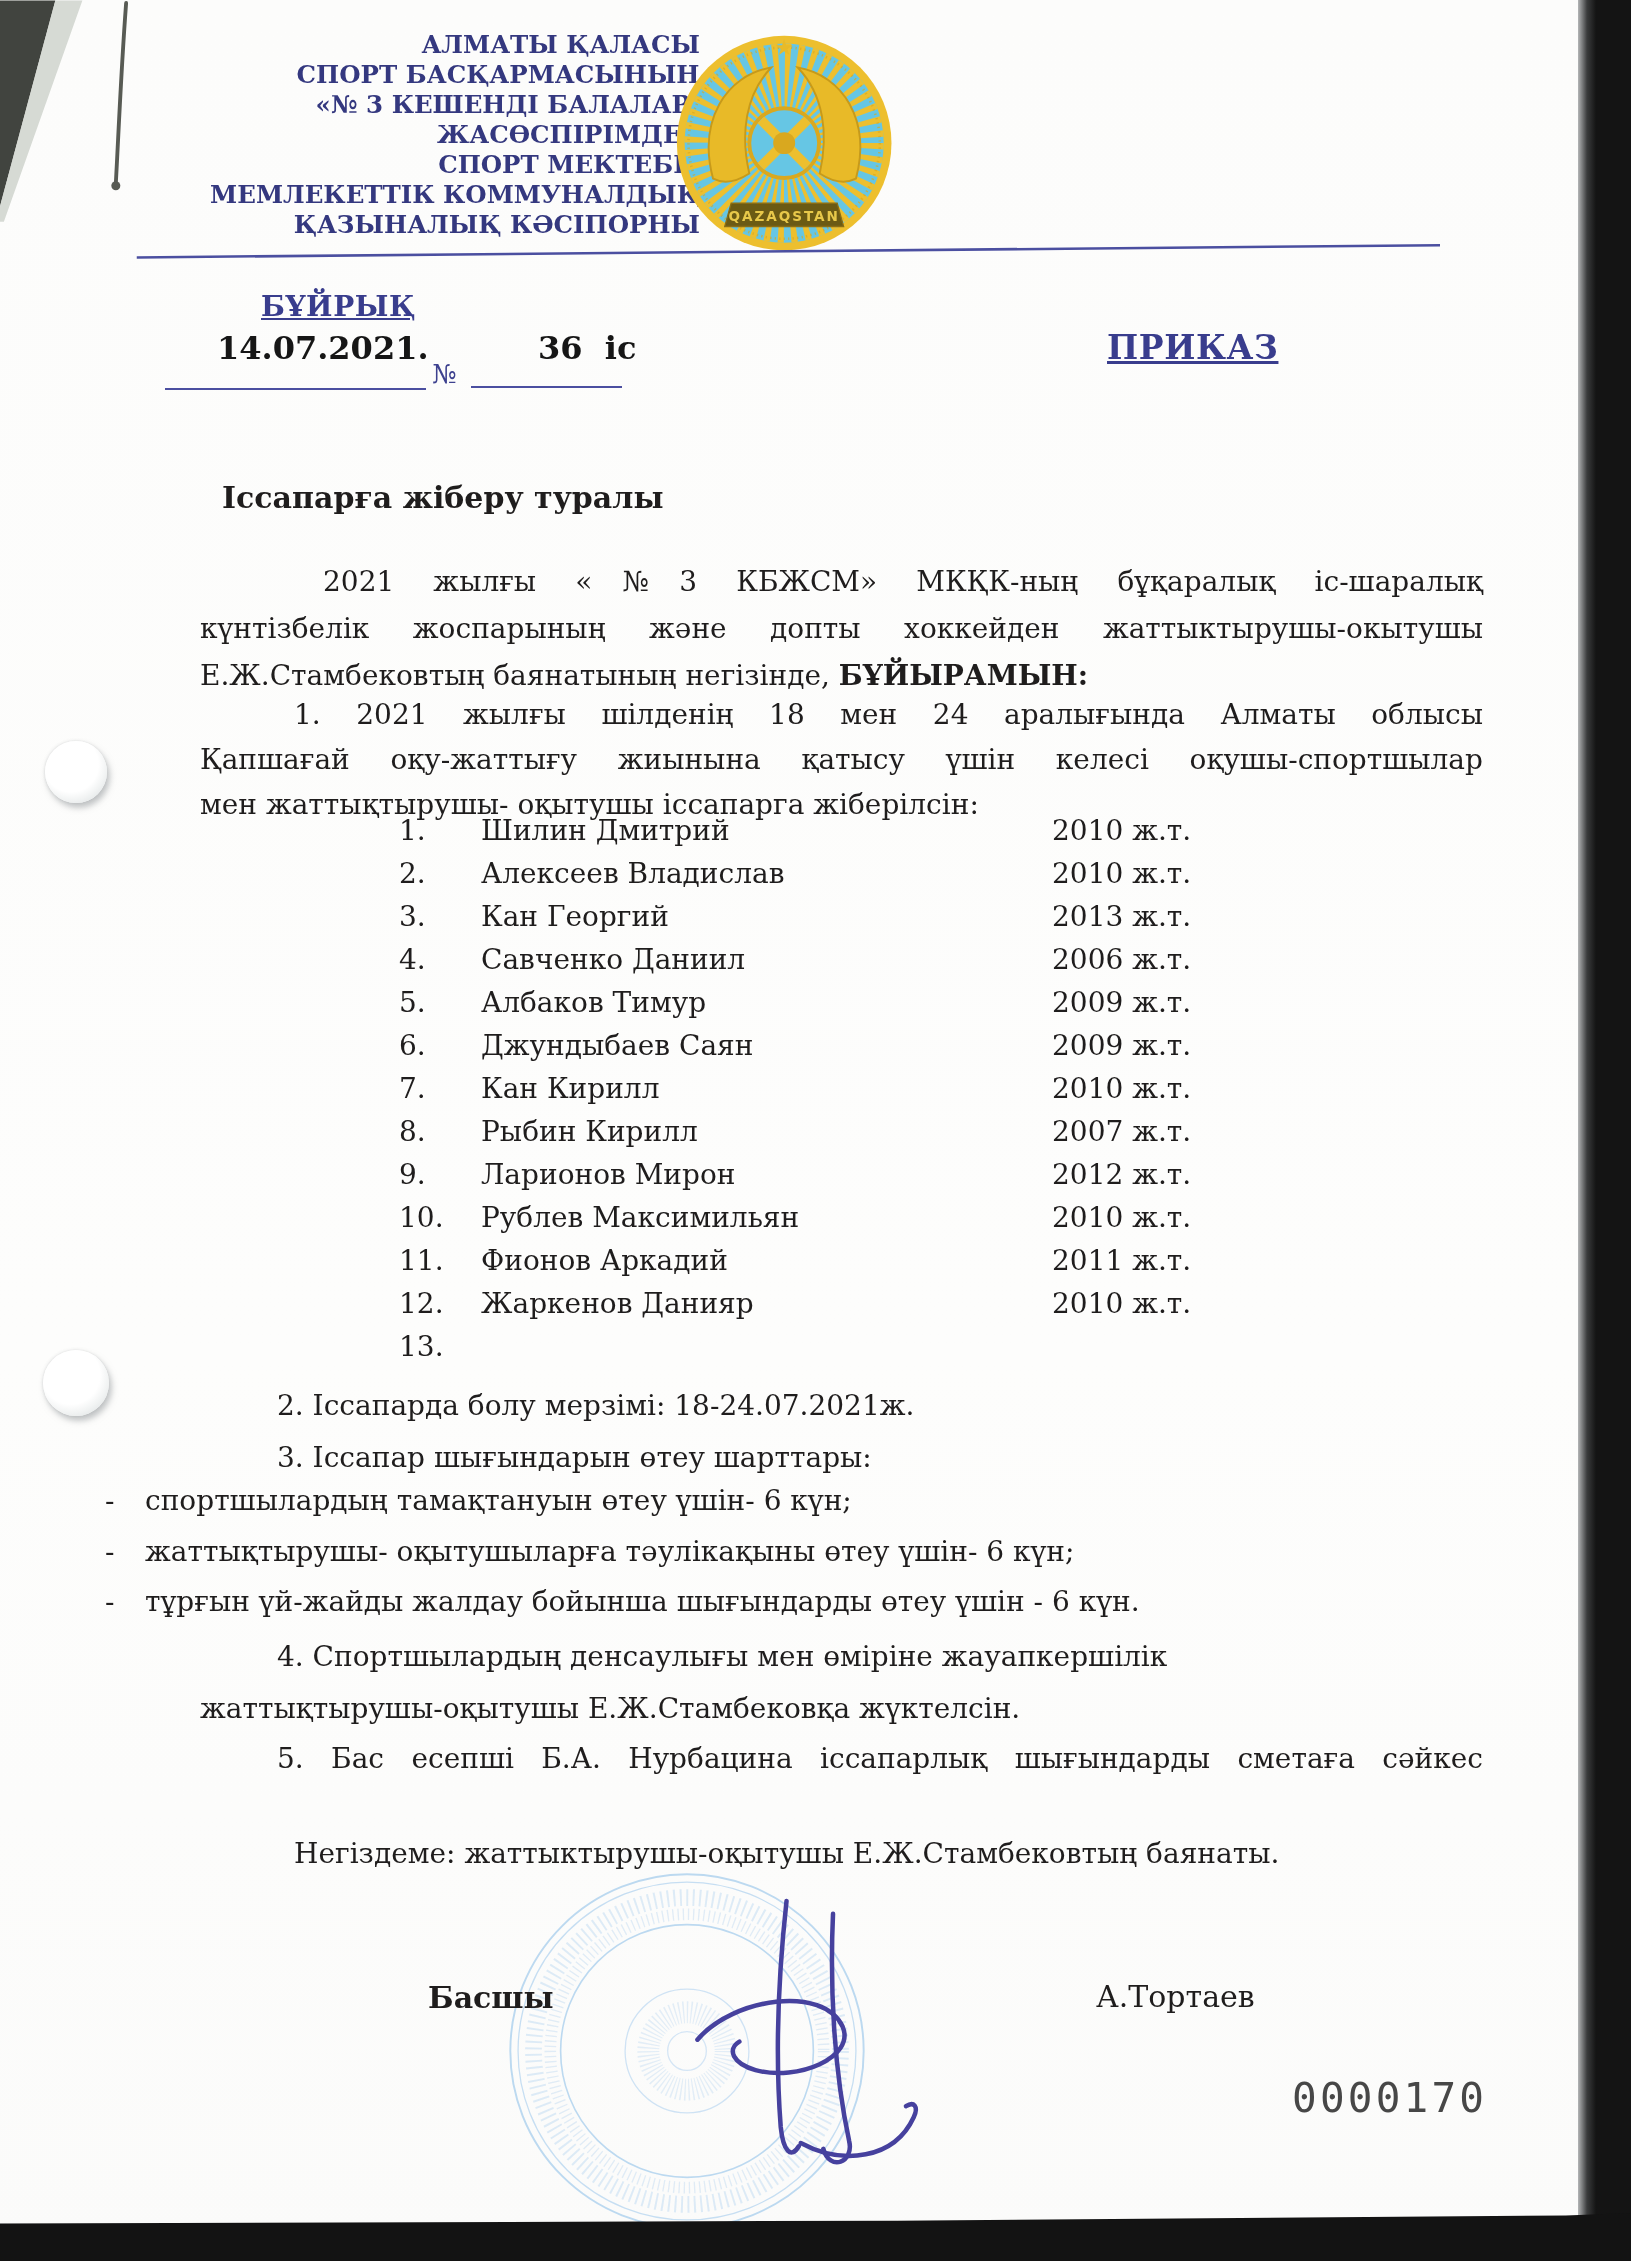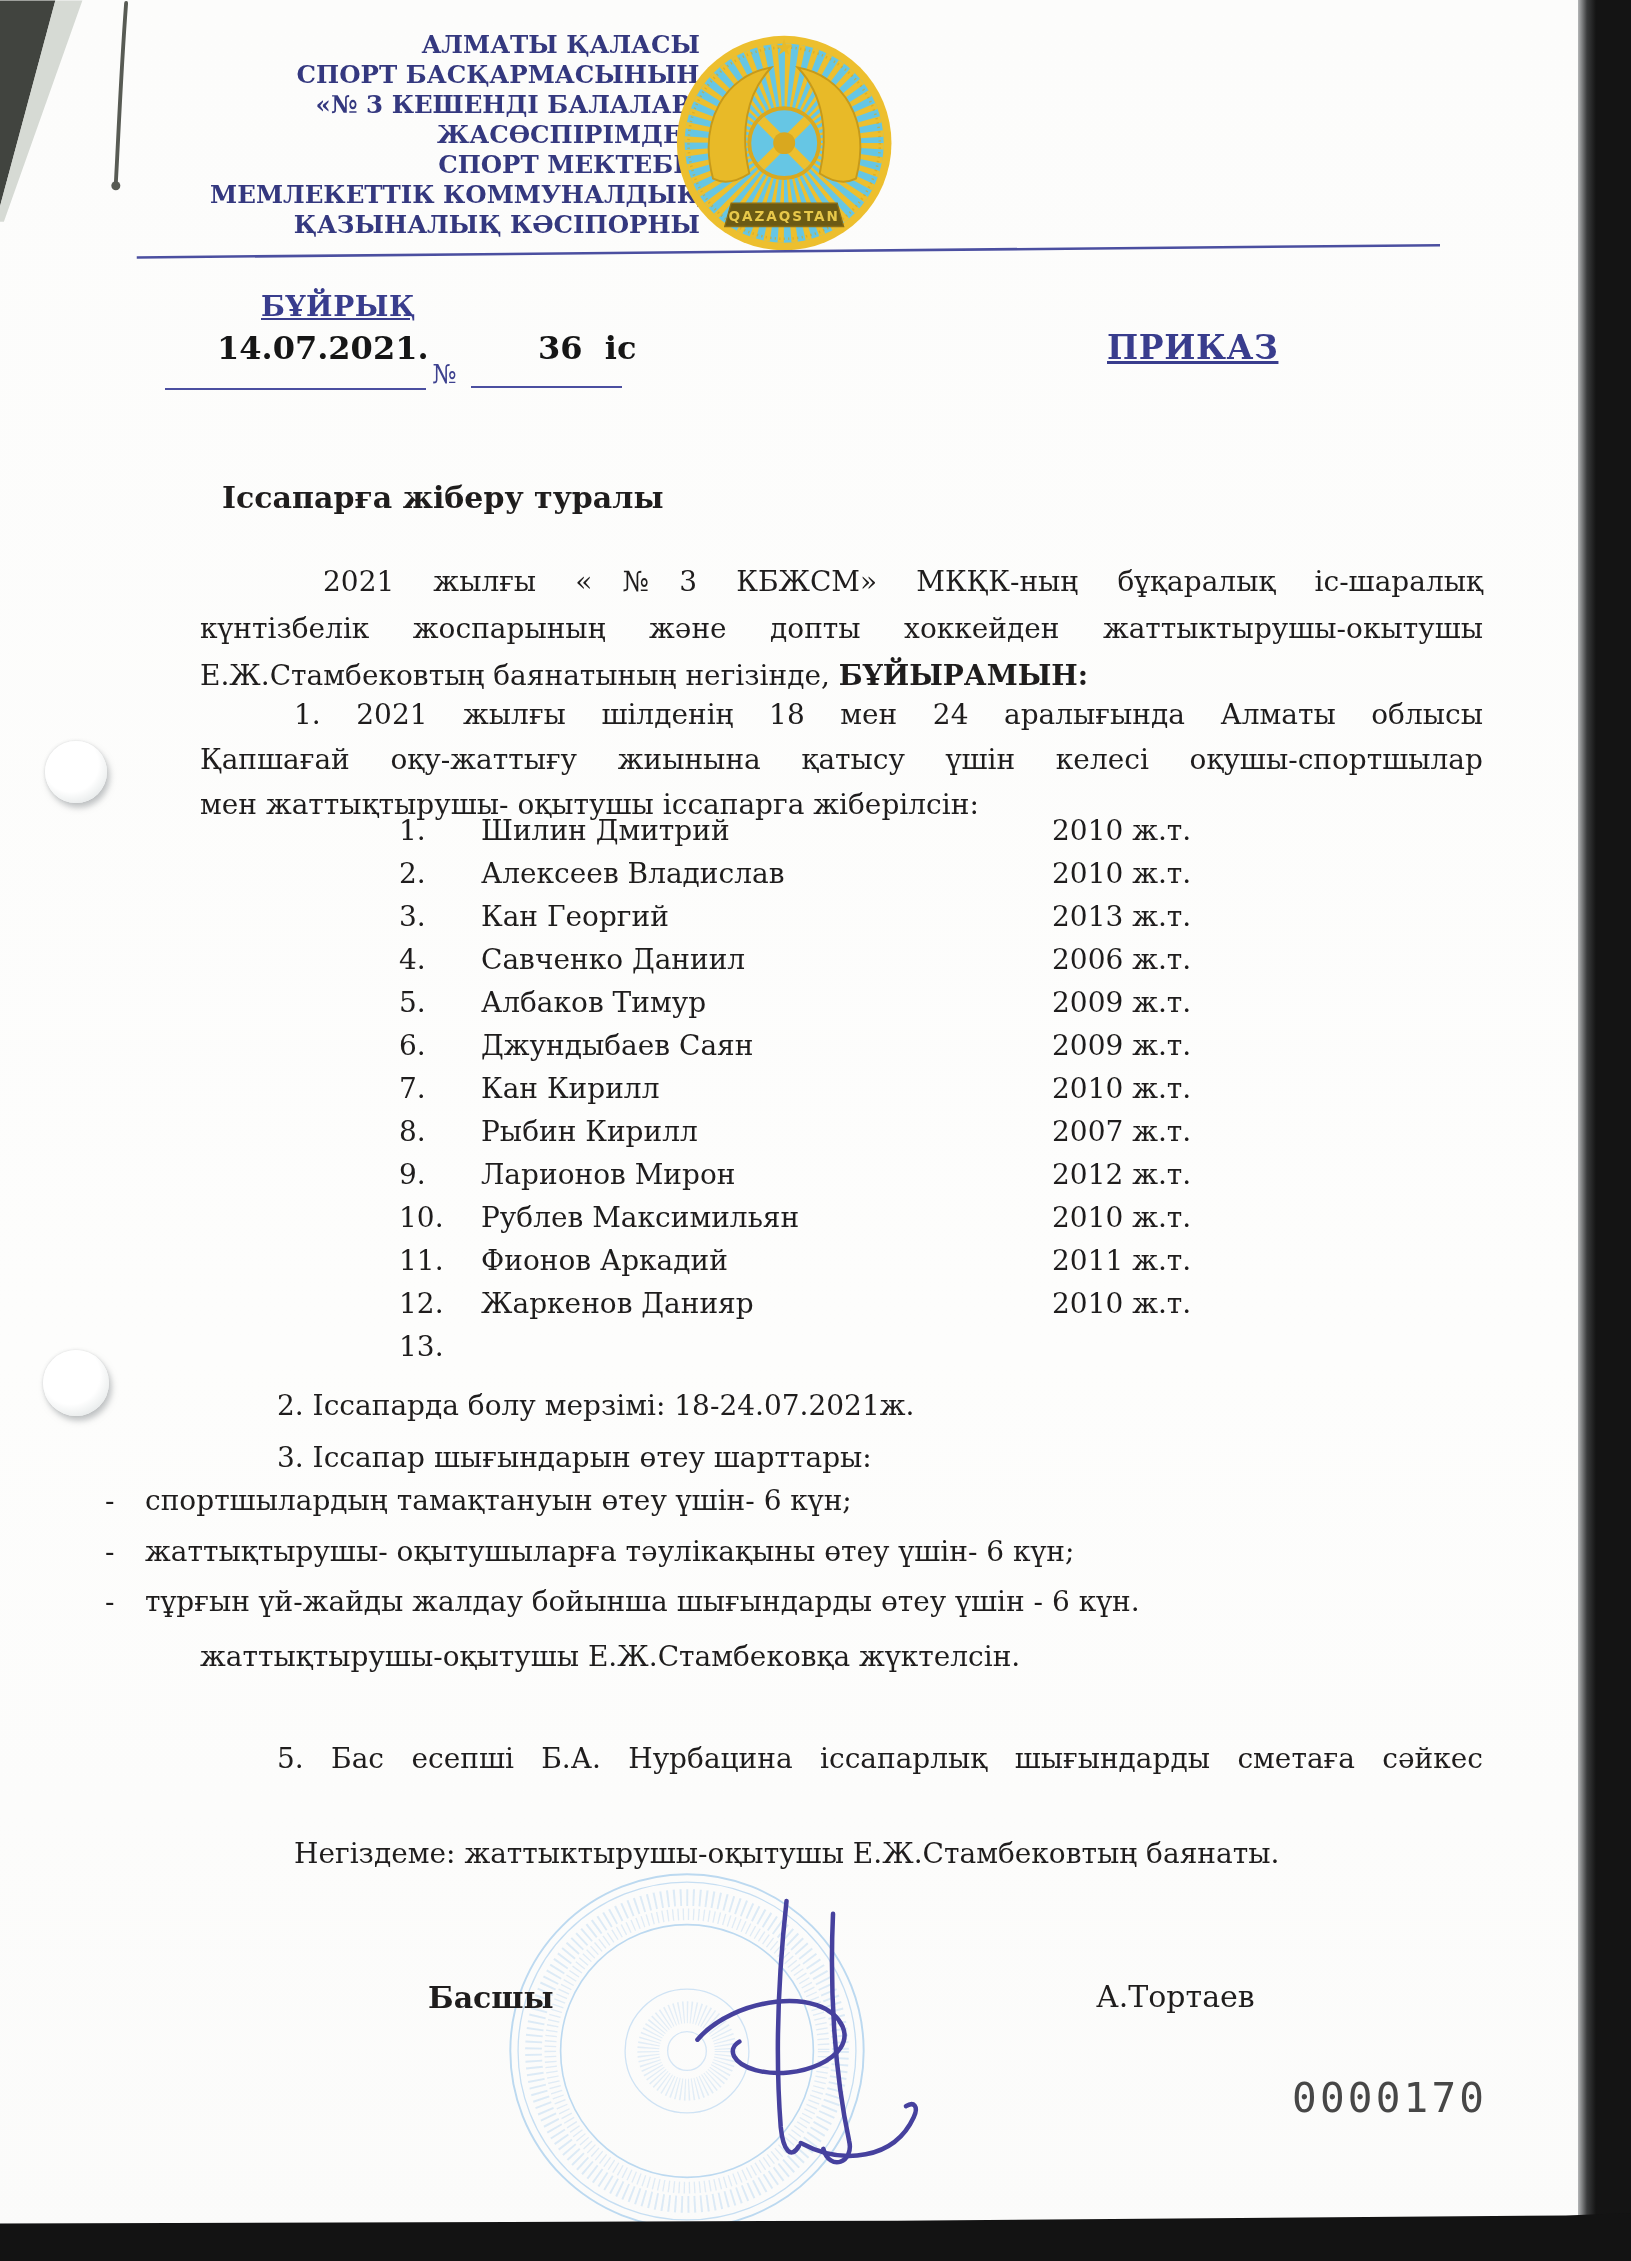--- a/index.html
+++ b/index.html
@@ -197,20 +197,21 @@
     </div>
 
   <div class="para ind120" style="top:1382px;">2. Іссапарда болу мерзімі: 18-24.07.2021ж.</div>
   <div class="para ind120" style="top:1434px;">3. Іссапар шығындарын өтеу шарттары:</div>
 
   <div class="dash-row" style="top:1484px;"><span class="dash">-</span><span>спортшылардың тамақтануын өтеу үшін- 6 күн;</span></div>
   <div class="dash-row" style="top:1535px;"><span class="dash">-</span><span>жаттықтырушы- оқытушыларға тәулікақыны өтеу үшін- 6 күн;</span></div>
   <div class="dash-row" style="top:1585px;"><span class="dash">-</span><span>тұрғын үй-жайды жалдау бойынша шығындарды өтеу үшін - 6 күн.</span></div>
 
   <div class="para" style="top:1631px;line-height:52px;">
+    <div class="ind120">4. Спортшылардың денсаулығы мен өміріне жауапкершілік</div>
     <div>жаттықтырушы-оқытушы Е.Ж.Стамбековқа жүктелсін.</div>
   </div>
 
   <div class="para" style="top:1735px;line-height:48px;">
     <div class="jline ind120">5. Бас есепші Б.А. Нурбацина іссапарлық шығындарды  сметаға сәйкес</div>
   </div>
 
   <div class="para ind145" style="top:1830px;">Негіздеме: жаттыктырушы-оқытушы Е.Ж.Стамбековтың баянаты.</div>
 
   <svg class="abs" style="left:500px;top:1864px" width="374" height="374" viewBox="0 0 580 580">

